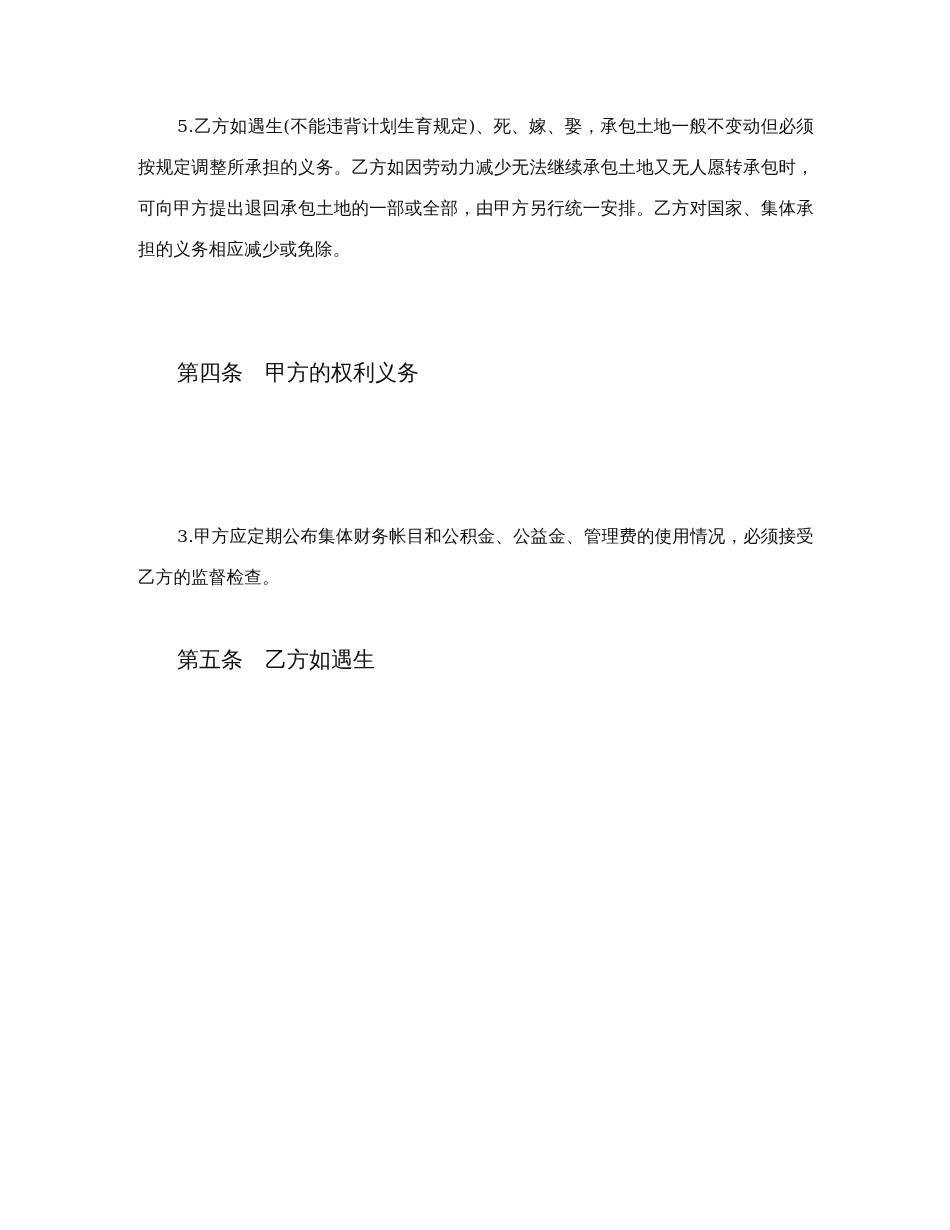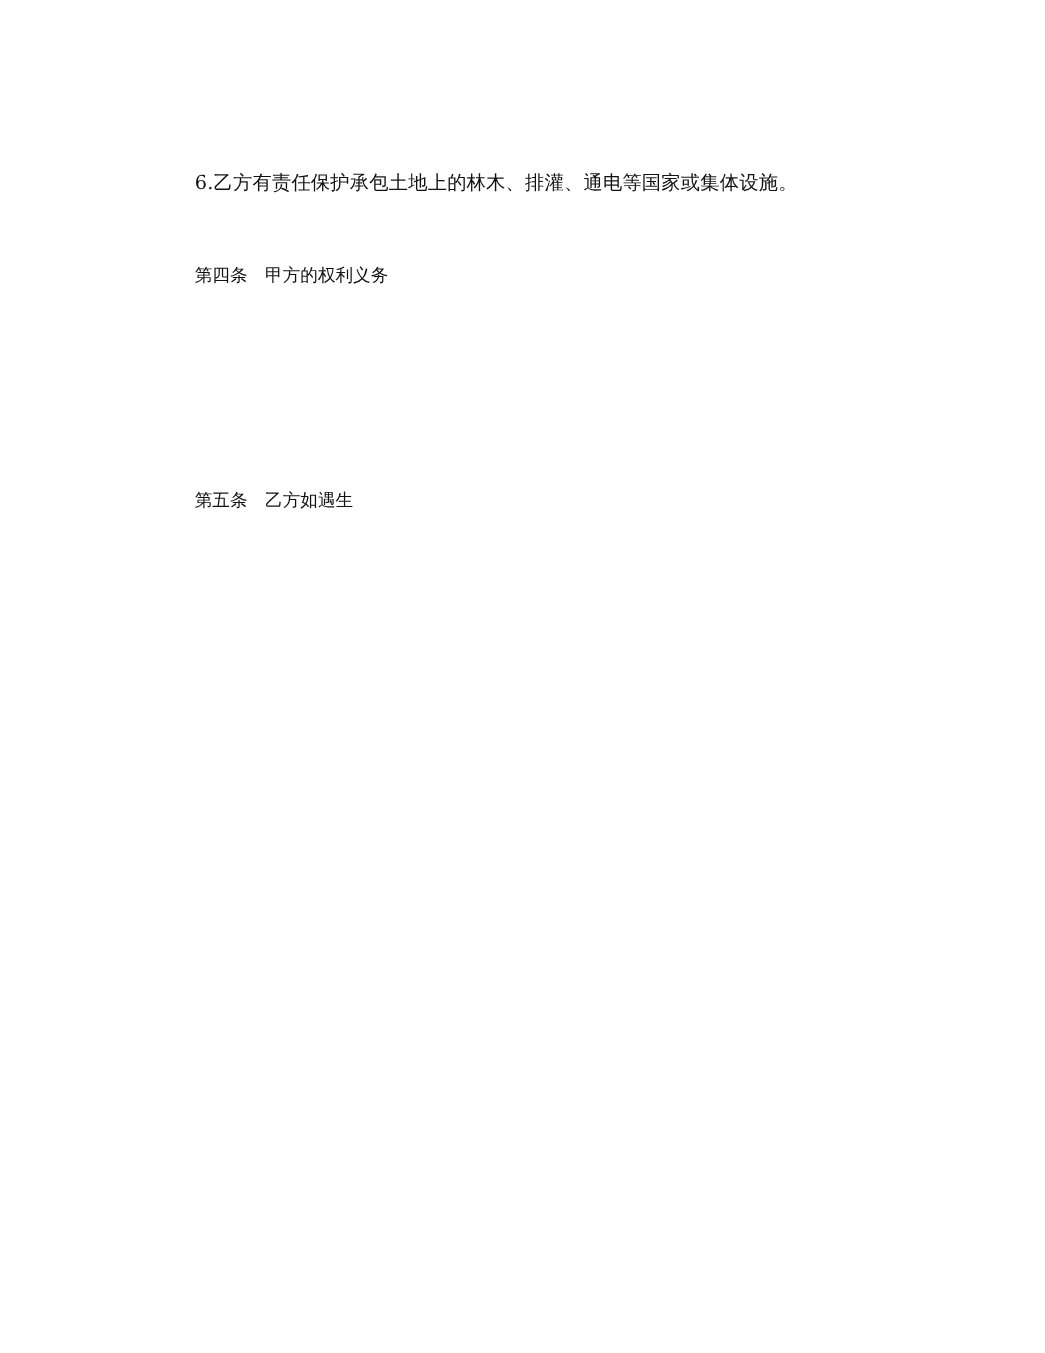--- a/index.html
+++ b/index.html
@@ -2,29 +2,30 @@
 <html><head>
 <meta charset="utf-8">
 <style>
   html, body { margin: 0; padding: 0; background: #ffffff; }
   body { width: 950px; height: 1230px; position: relative; overflow: hidden;
          font-family: "DejaVu Serif", "Liberation Serif", serif; color: #111; }
   .page { position: absolute; left: 138px; top: 106px; width: 676px; }
   .para { font-size: 17.5px; line-height: 41px; margin: 0; text-indent: 39px;
           text-align: justify; letter-spacing: 0.2px; }
   .gap { height: 41px; }
-  .heading { font-size: 16px; line-height: 41px; margin: 0; text-indent: 39px; }
+  .heading { font-size: 22px; line-height: 41px; margin: 0; text-indent: 39px; }
 </style>
 </head>
 <body>
 
 <div class="page">
+  <p class="para">5.乙方如遇生(不能违背计划生育规定)、死、嫁、娶，承包土地一般不变动但必须按规定调整所承担的义务。乙方如因劳动力减少无法继续承包土地又无人愿转承包时，可向甲方提出退回承包土地的一部或全部，由甲方另行统一安排。乙方对国家、集体承担的义务相应减少或免除。</p>
   <div class="gap"></div>
-  <p class="para">6.乙方有责任保护承包土地上的林木、排灌、通电等国家或集体设施。</p>
   <div class="gap"></div>
   <p class="heading">第四条　甲方的权利义务</p>
   <div class="gap"></div>
   <div class="gap"></div>
   <div class="gap"></div>
+  <p class="para">3.甲方应定期公布集体财务帐目和公积金、公益金、管理费的使用情况，必须接受乙方的监督检查。</p>
   <div class="gap"></div>
   <p class="heading">第五条　乙方如遇生</p>
   <div class="gap"></div>
 </div>
 
 </body></html>

